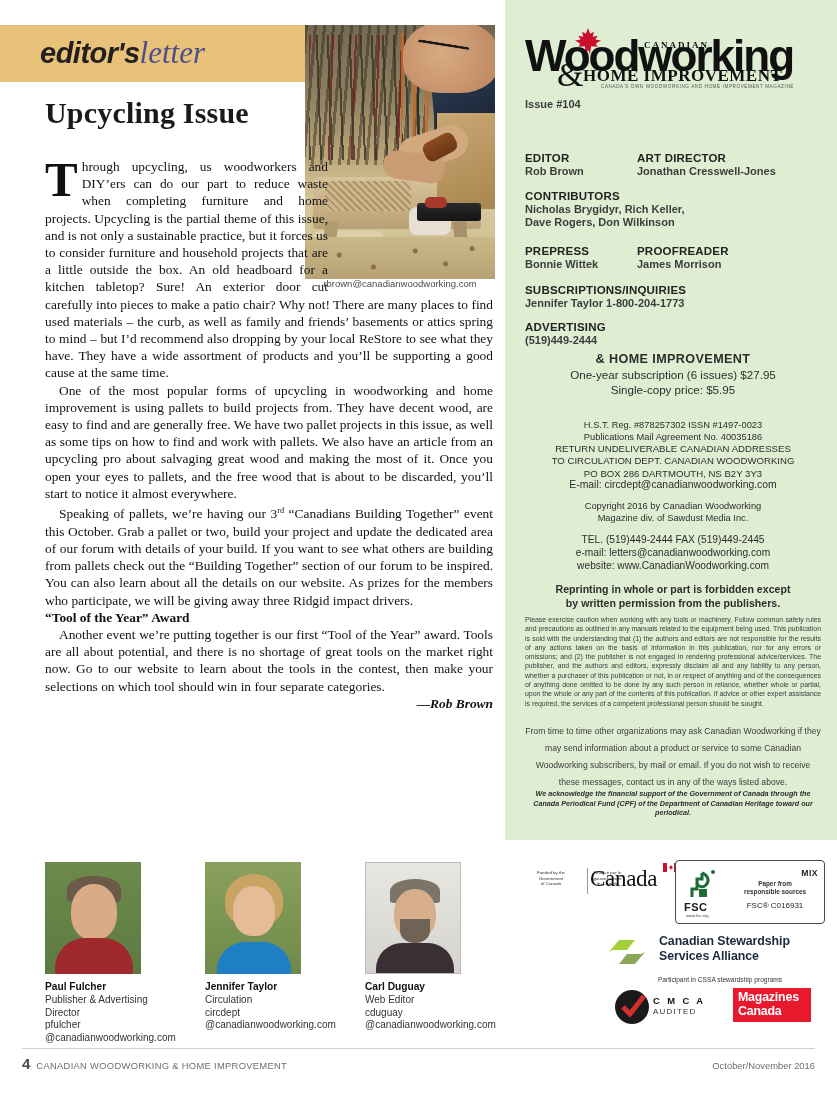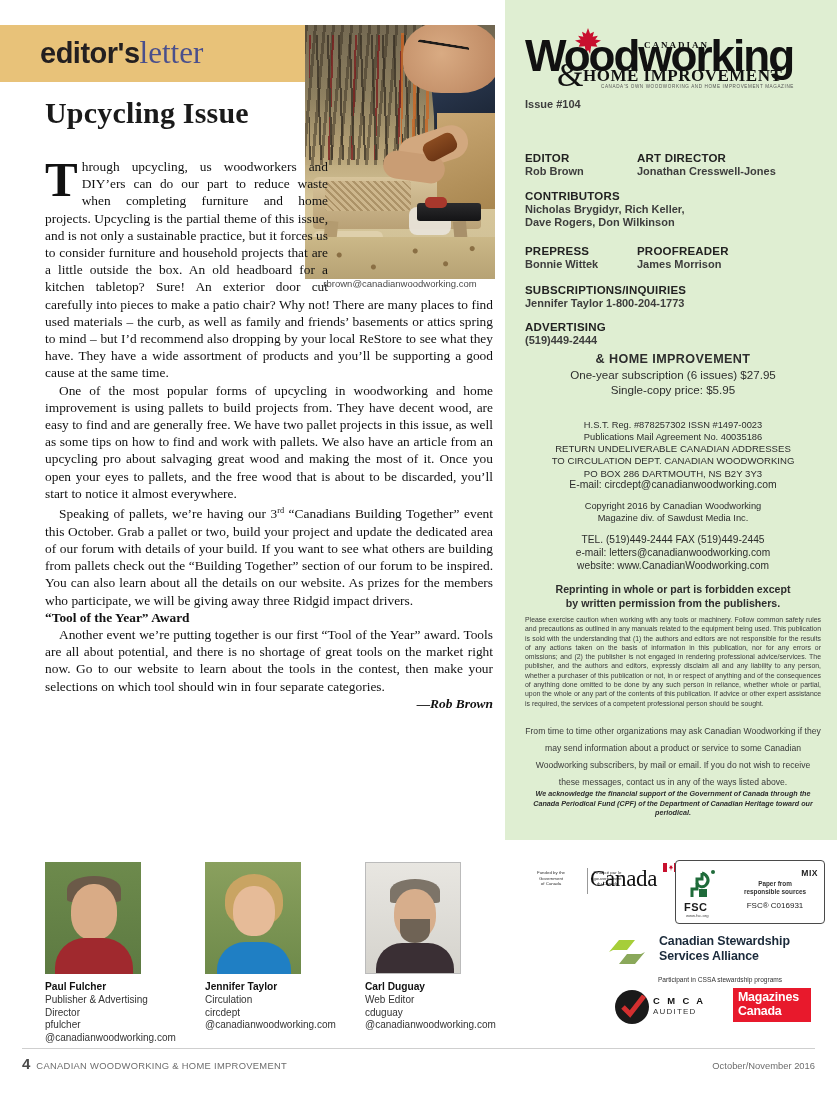--- a/index.html
+++ b/index.html
@@ -13,21 +13,21 @@
   .page{position:relative;width:837px;height:1094px;}
 
   
   .banner{
     position:absolute;left:0;top:25px;width:340px;height:57px;
     background:#e8c279;
   }
   .banner-text{
     position:absolute;left:40px;top:33px;
     font-family:"Liberation Serif", serif;
-    font-size:31px;line-height:40px;white-space:nowrap;
+    font-size:31px;line-height:40px;white-space:nowrap;font-style:italic;
   }
   .banner-text .b1{font-family:"Liberation Sans", sans-serif;font-weight:bold;color:#231f20;font-size:29px;letter-spacing:-0.5px;}
   .banner-text .b2{font-family:"Liberation Serif", serif;color:#4a4f8c;font-size:31px;}
 
   .hero-photo{
     position:absolute;left:305px;top:25px;width:190px;height:254px;
     overflow:hidden;background:#9a8b63;
   }
   .hero-photo .sky{position:absolute;inset:0;background:
      linear-gradient(180deg,#6f6550 0%, #8c7f60 28%, #b9a579 50%, #d8c79b 70%, #cbbd95 100%);}

